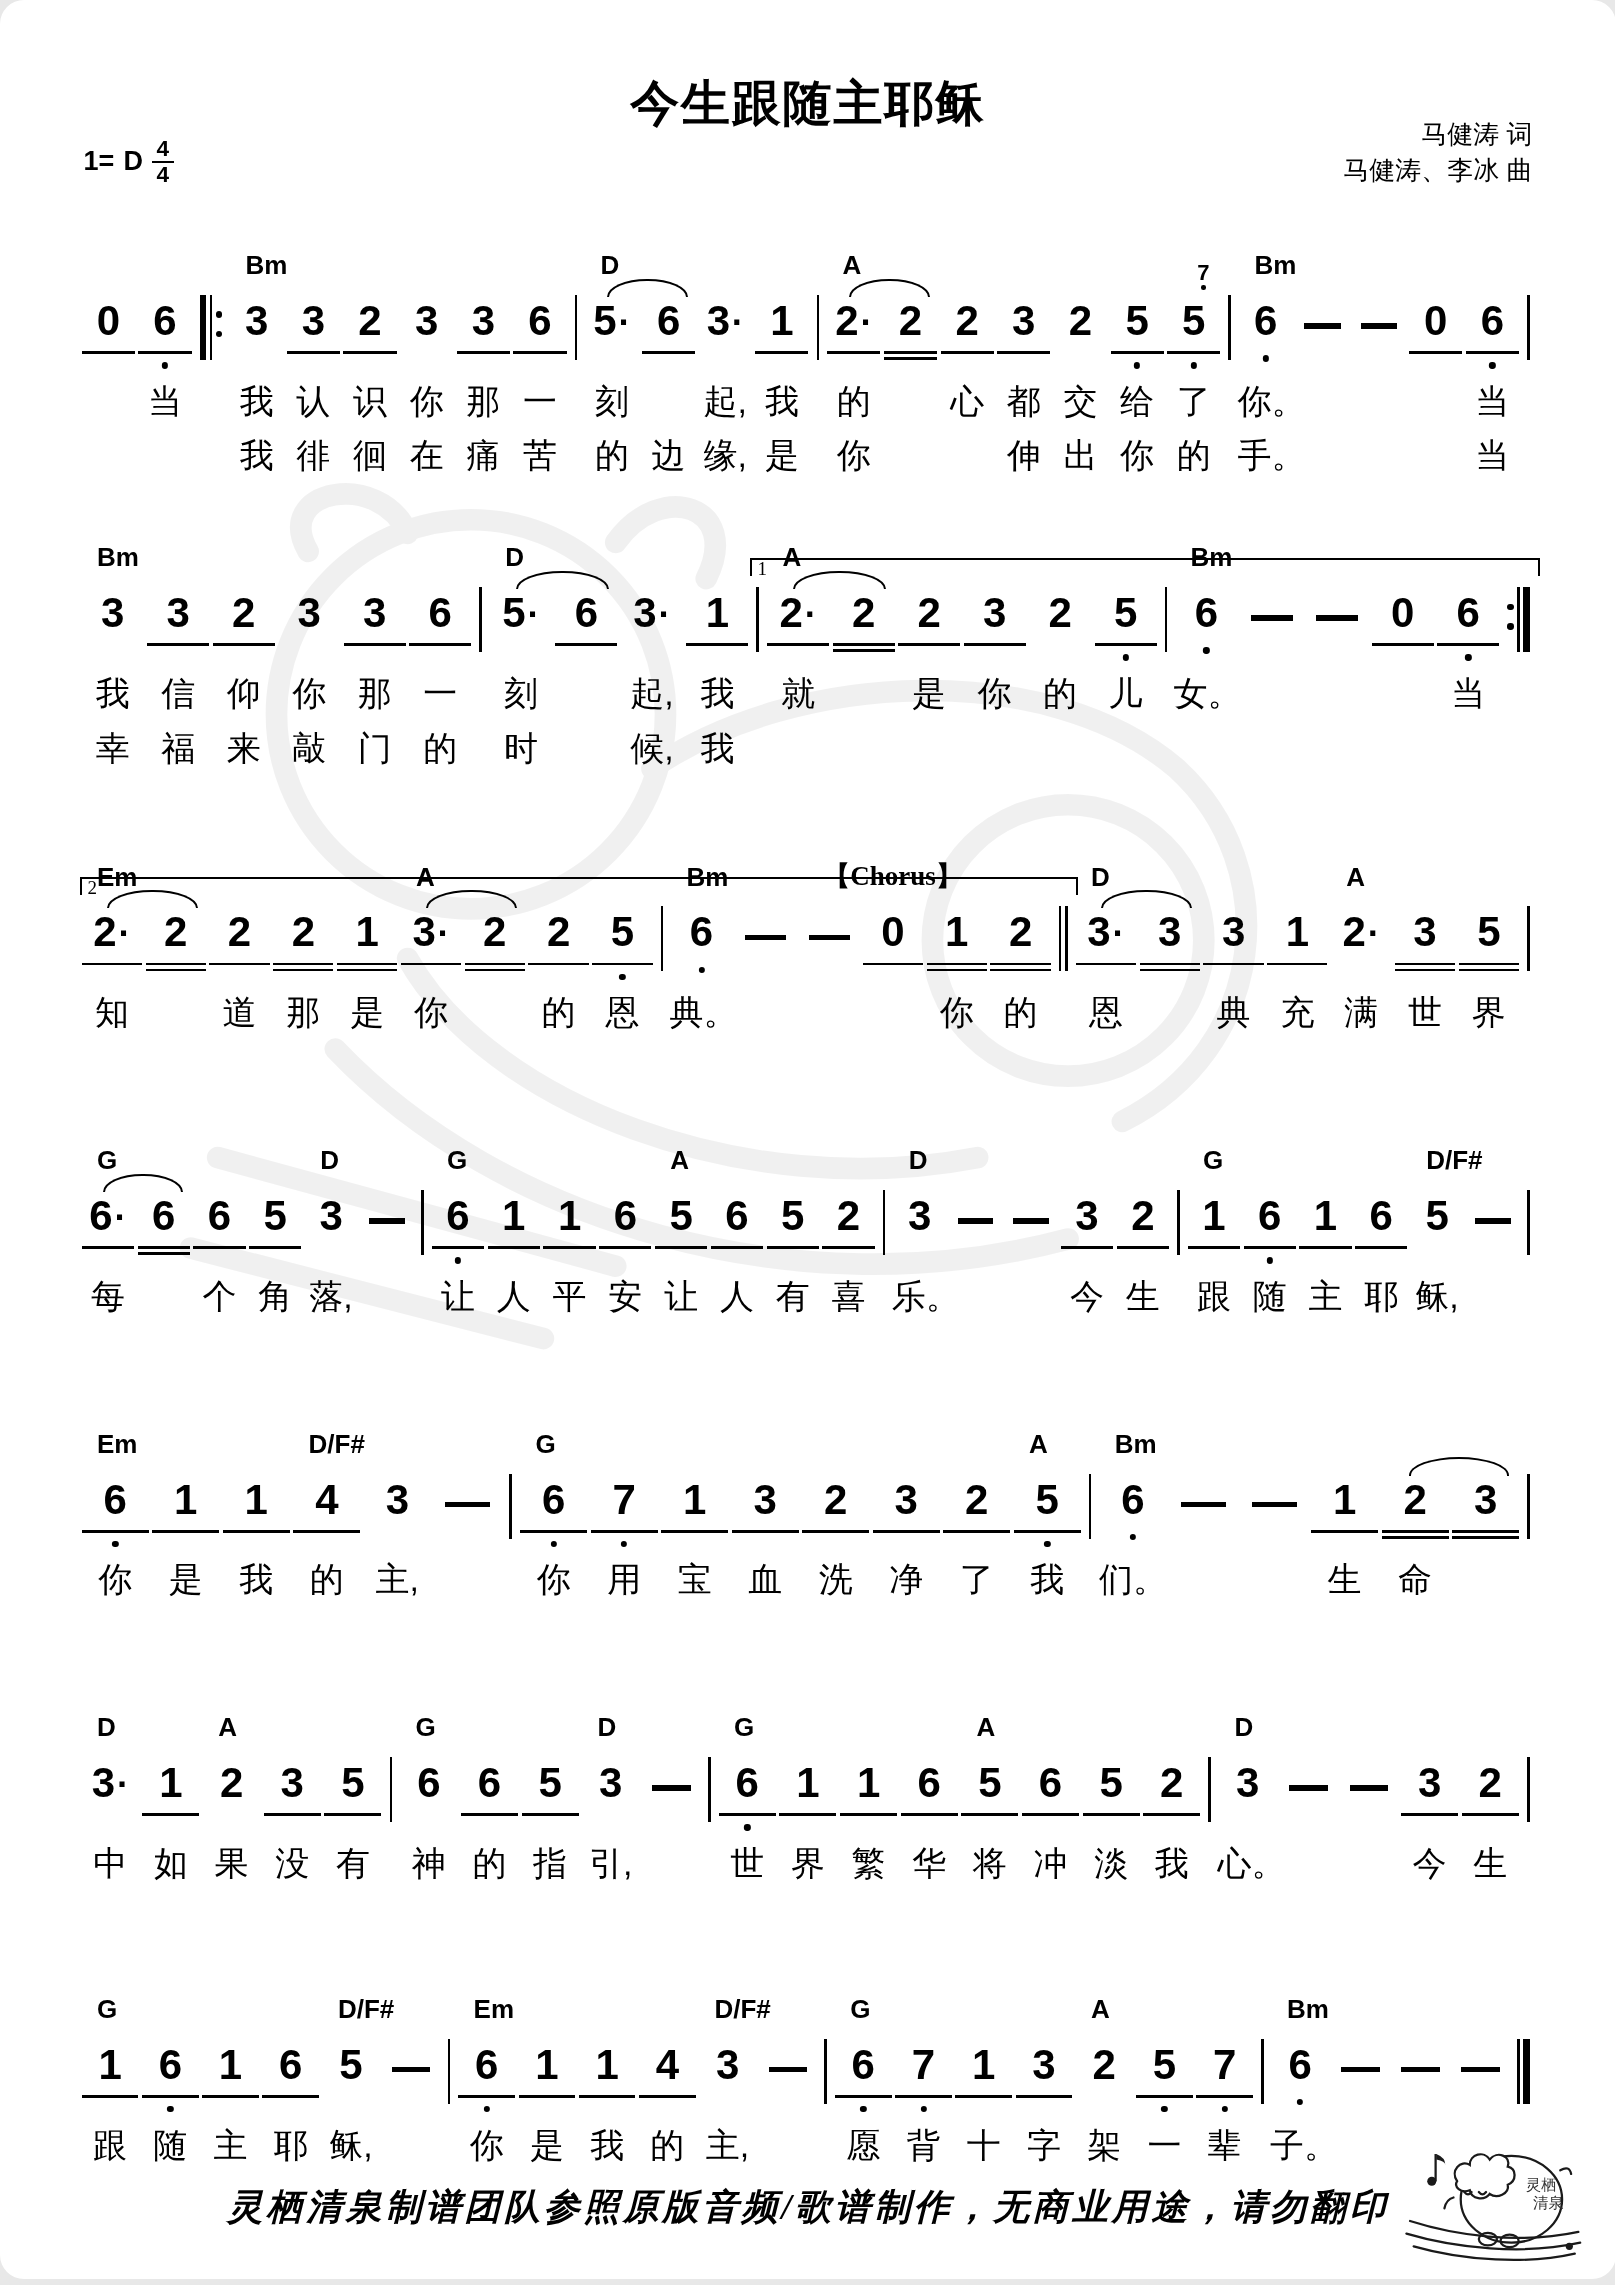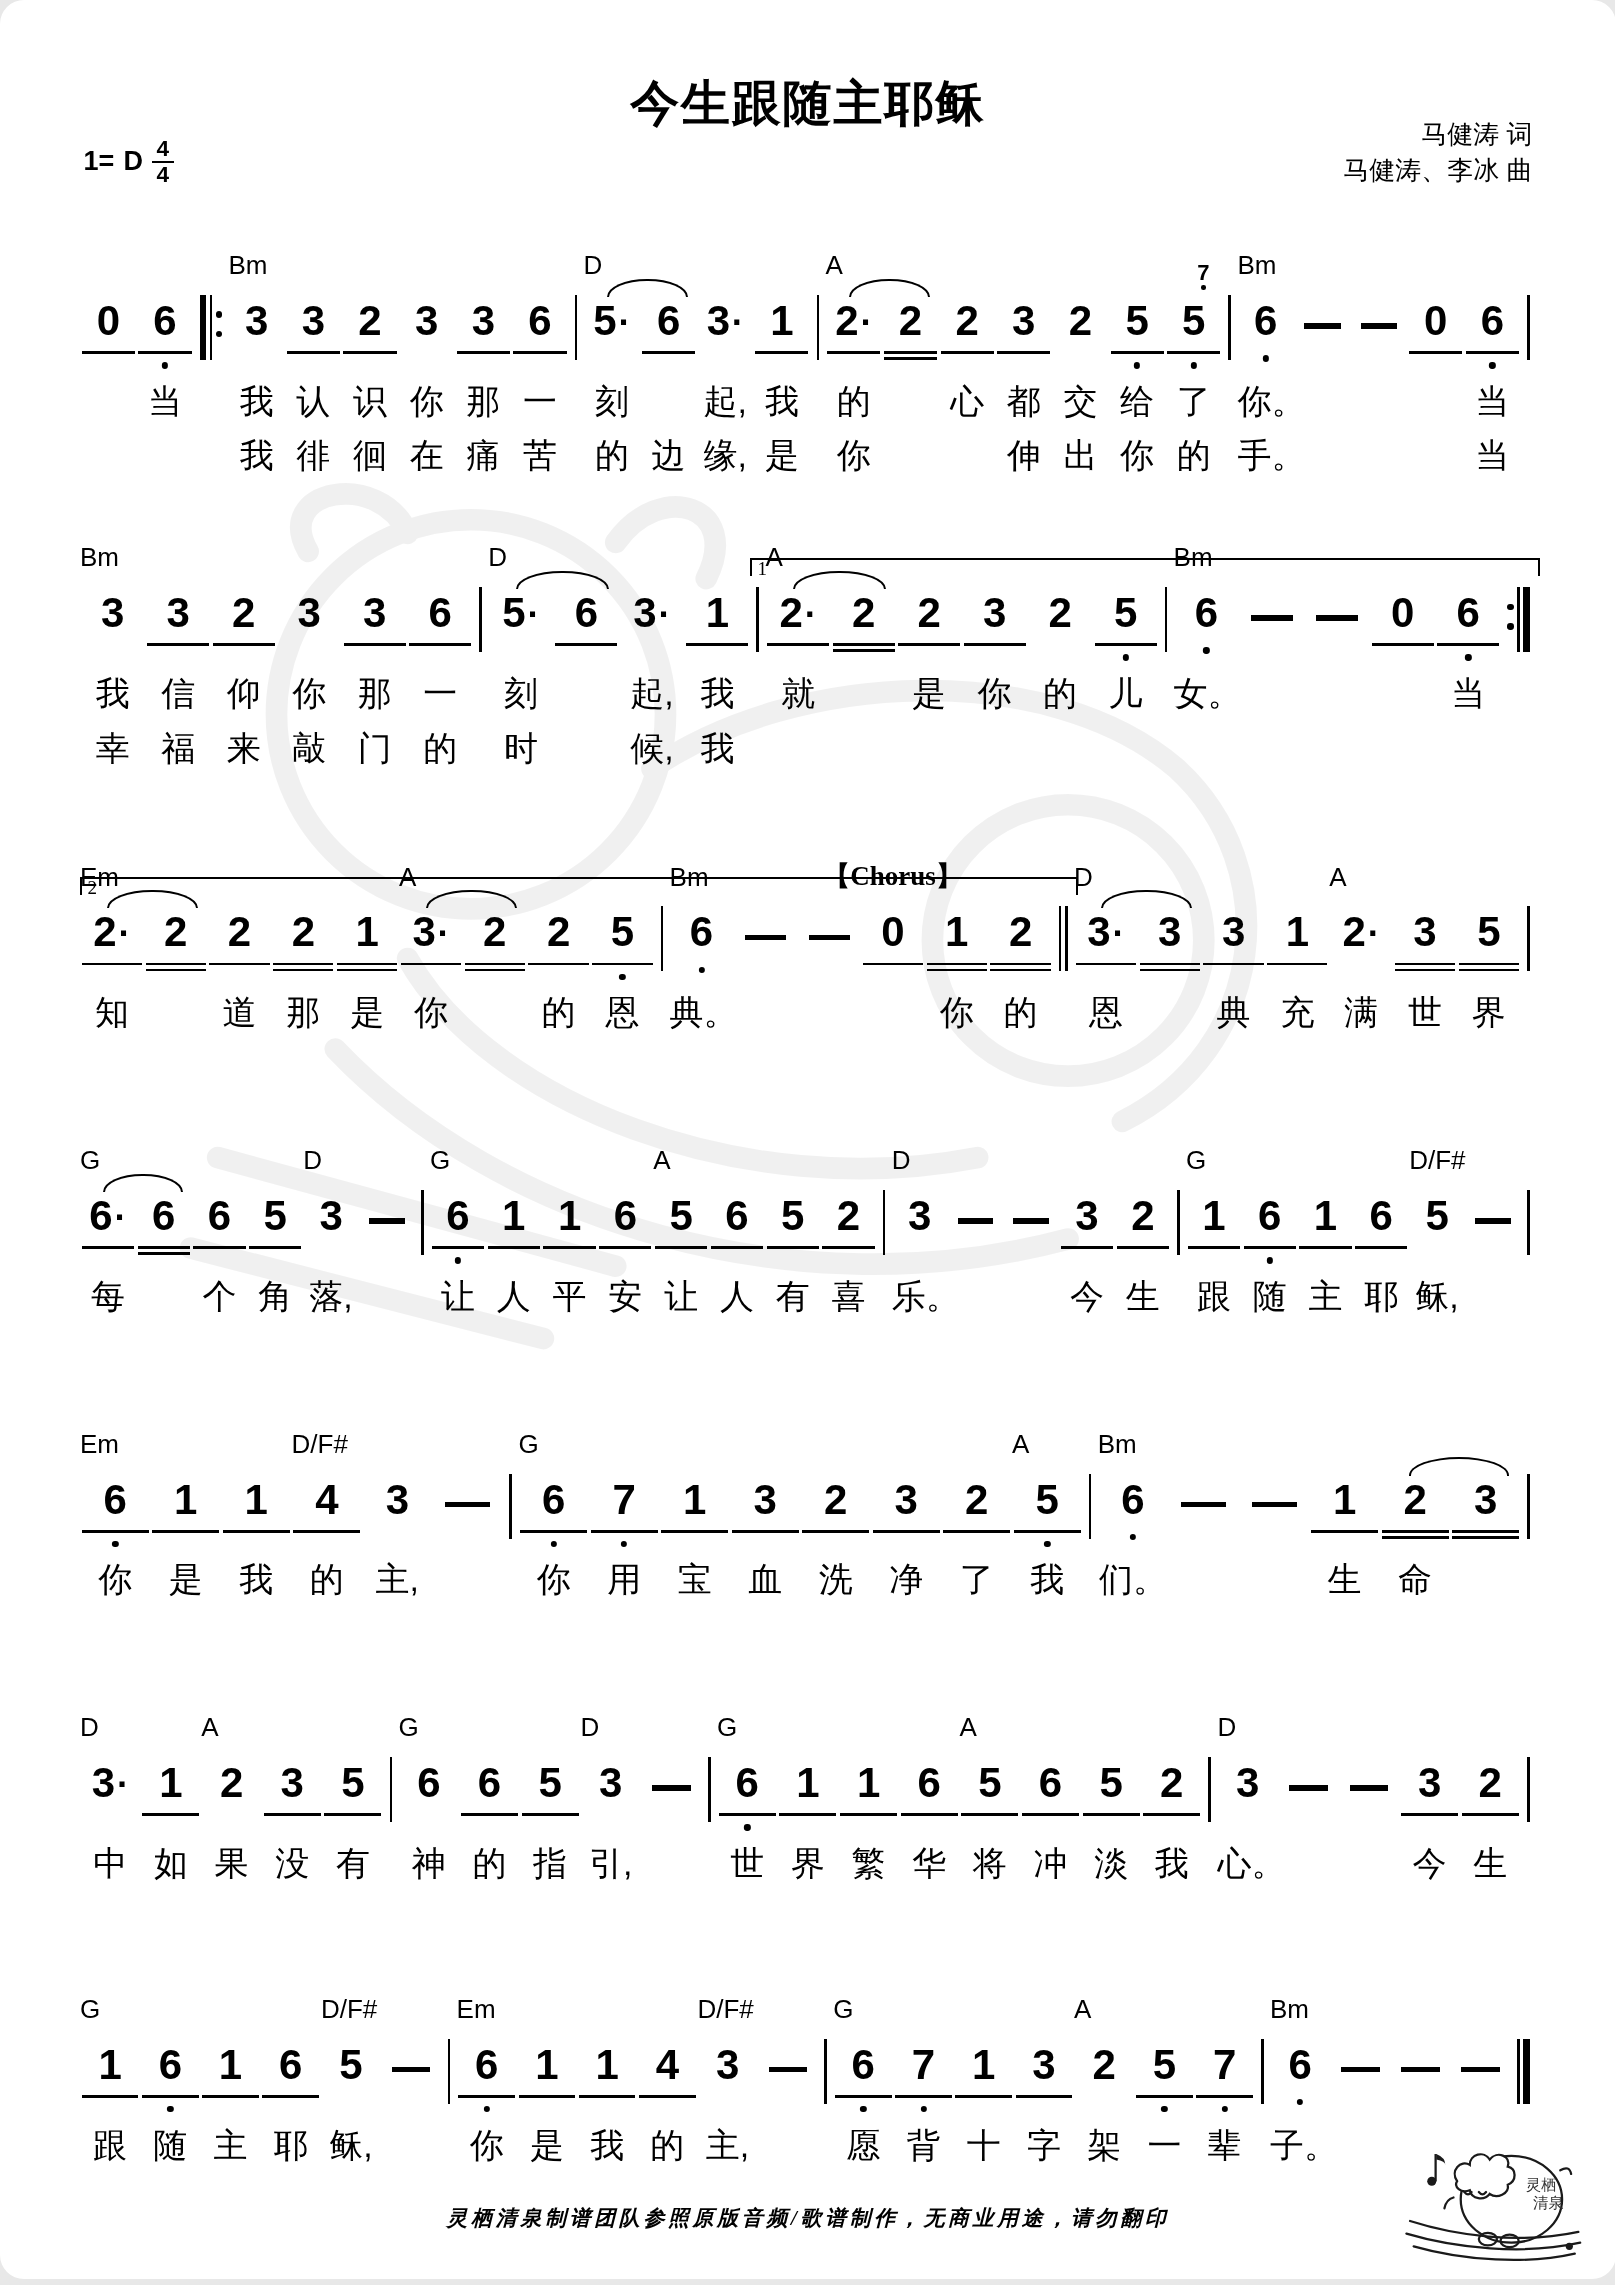--- a/index.html
+++ b/index.html
@@ -26,36 +26,36 @@
   .cell.barcell{flex:0 0 auto;padding:0 6.3px;}
   .nb{position:relative;height:78px;}
   .digit{position:absolute;top:1.8px;left:0;right:0;text-align:center;font-size:42px;line-height:52px;font-weight:600;white-space:nowrap;}
   .aug{font-size:36px;font-weight:700;margin-left:1.8px;}
   .nl{position:absolute;left:1.8px;right:1.8px;height:2.7px;background:#000;}
   .nl1{top:58px;} .nl2{top:64px;}
   .odot{position:absolute;left:50%;transform:translateX(-50%);width:6.3px;height:6.3px;border-radius:50%;background:#000;}
   .grace{position:absolute;top:-31px;left:56%;font-size:22px;font-weight:600;line-height:22px;text-align:center;}
   .grace .gd{display:block;width:4.5px;height:4.5px;border-radius:50%;background:#000;margin:0.9px auto 0;}
   .dashmark{position:absolute;top:30px;left:18%;right:18%;height:5.4px;background:#000;}
-  .chord{position:absolute;top:-43px;left:0;font-size:26px;font-weight:400;white-space:nowrap;text-align:right;}
+  .chord{position:absolute;top:-43px;left:17px;font-size:26px;font-weight:700;white-space:nowrap;text-align:right;}
   .seclabel{position:absolute;top:-47px;left:50%;transform:translateX(-50%);font-size:27px;font-weight:700;white-space:nowrap;font-family:Liberation Serif, serif;}
   .arc{position:absolute;top:-14.5px;left:42%;width:136%;height:16.3px;border:2.7px solid #000;border-bottom:none;
        border-radius:50% 50% 0 0 / 100% 100% 0 0;pointer-events:none;}
   .ly{height:51px;line-height:52px;margin-top:3.6px;text-align:center;font-size:34px;font-weight:500;white-space:nowrap;}
   .blwrap{position:relative;height:78px;display:flex;gap:3.6px;}
   .blwrap .thin{width:2.7px;height:65px;background:#000;margin-top:1.8px;}
   .blwrap .thick{width:6.3px;height:65px;background:#000;margin-top:1.8px;}
   .blwrap .dots{position:relative;width:6.3px;height:65px;margin-top:1.8px;}
   .blwrap .dots i{position:absolute;left:0;width:6.3px;height:6.3px;border-radius:50%;background:#000;}
   .blwrap .dots i:first-child{top:16.3px;} .blwrap .dots i:last-child{top:36px;}
   .ending{position:absolute;height:16.3px;border-top:2.7px solid #000;border-left:2.7px solid #000;border-right:2.7px solid #000;top:23.5px;}
   .ending span{position:absolute;left:5.4px;top:-1.8px;font-size:19px;font-family:"Liberation Serif",serif;}
   
   .footer{position:absolute;left:0;right:0;bottom:47px;text-align:center;z-index:2;
-          font-family:"Liberation Serif",serif;font-style:italic;font-weight:700;font-size:21px;letter-spacing:3.6px;}
+          font-family:"Liberation Serif",serif;font-style:italic;font-weight:700;font-size:36px;letter-spacing:3.6px;}
   
   .wm{position:absolute;left:109px;top:470px;z-index:1;opacity:0.055;}
   .logo{position:absolute;right:34px;bottom:9px;z-index:2;}
 </style>
 </head>
 <body>
 
 <div class="page">
 
   <svg class="wm" width="1303" height="959" viewBox="0 0 1440 1060">

